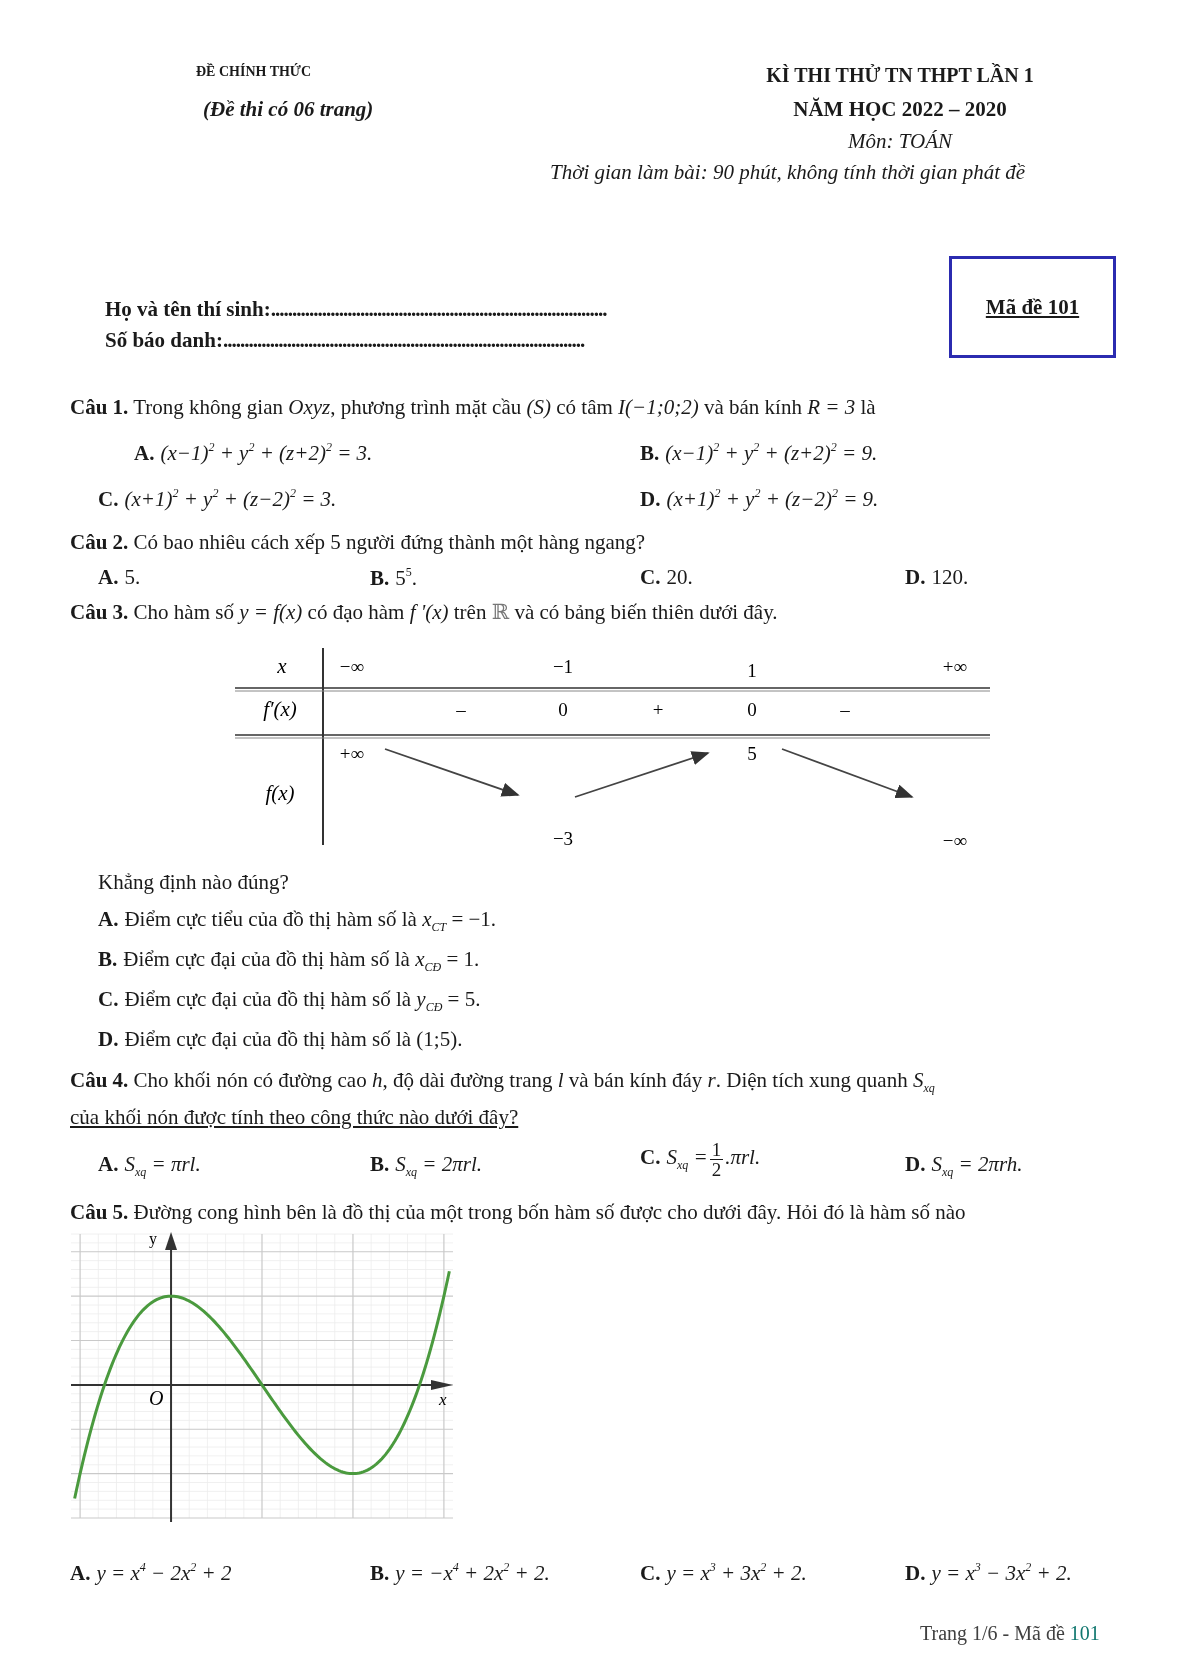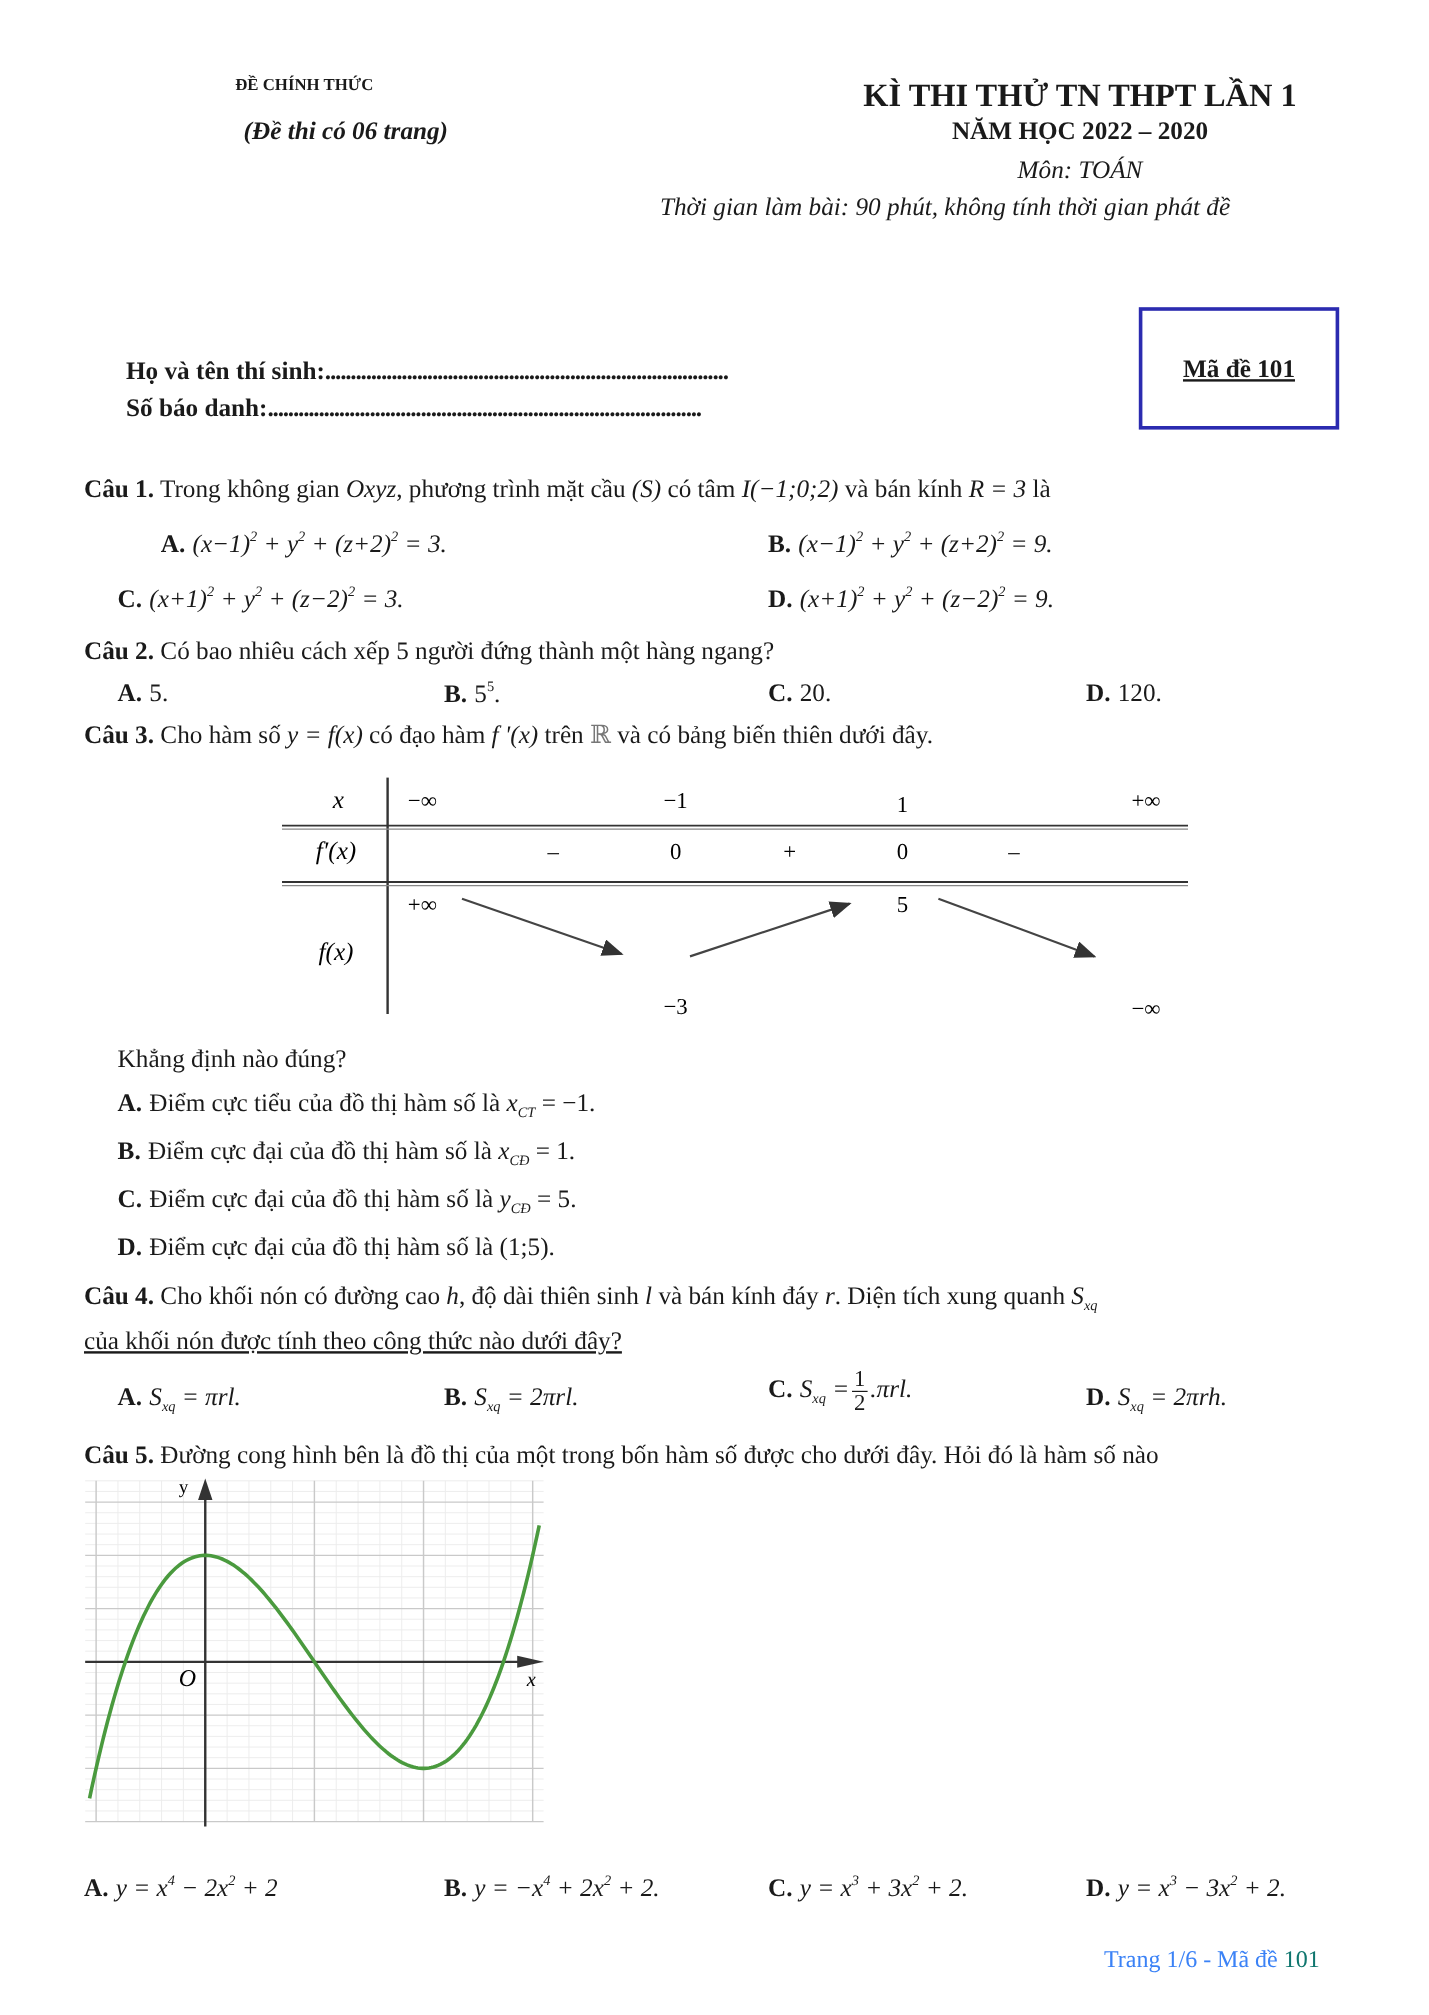--- a/index.html
+++ b/index.html
@@ -8,33 +8,33 @@
   .abs { position:absolute; white-space:nowrap; }
   .b { font-weight:bold; }
   .i { font-style:italic; }
   .c { text-align:center; }
   sup { font-size:12px; vertical-align:9px; }
   sub { font-size:12px; vertical-align:-5px; }
   .label { font-weight:bold; margin-right:6px; }
   #ma-de-box { position:absolute; left:949px; top:256px; width:161px; height:96px;
                border:3px solid #2b2bb0; display:flex; align-items:center; justify-content:center;
                font-weight:bold; font-size:21px;text-decoration:underline; }
-  .footer-page { color:#3b82f6; }
+  .footer-page { color:#404040; }
   .footer-code { color:#0f766e; font-weight:normal; }
   svg text { font-family:"Liberation Serif","DejaVu Serif",serif; }
   .frac { display:inline-flex; flex-direction:column; align-items:center; vertical-align:middle;
           line-height:1; font-size:19px; margin:0 2px; }
   .frac .num { border-bottom:1px solid #1a1a1a; padding:0 2px; }
 </style>
 </head>
 <body>
 
 <div class="abs b" style="left:196px; top:64px; font-size:14px;">ĐỀ CHÍNH THỨC</div>
 <div class="abs b i" style="left:203px; top:97px; font-size:21px;">(Đề thi có 06 trang)</div>
-<div class="abs b c" style="left:680px; width:440px; top:64px; font-size:27px;">KÌ THI THỬ TN THPT LẦN 1</div>
+<div class="abs b c" style="left:680px; width:440px; top:64px; font-size:20px;">KÌ THI THỬ TN THPT LẦN 1</div>
 <div class="abs b c" style="left:680px; width:440px; top:97px; font-size:21px;">NĂM HỌC 2022 – 2020</div>
 <div class="abs i c" style="left:680px; width:440px; top:129px; font-size:21px;">Môn: TOÁN</div>
 <div class="abs i" style="left:550px; top:160px; font-size:21px;">Thời gian làm bài: 90 phút, không tính thời gian phát đề</div>
 
 <div class="abs b" style="left:105px; top:297px;">
   <span>Họ và tên thí sinh:</span><span style="letter-spacing:-1px;">...............................................................................</span>
 </div>
 <div class="abs b" style="left:105px; top:328px;">
   <span>Số báo danh:</span><span style="letter-spacing:-1px;">.....................................................................................</span>
 </div>
@@ -107,21 +107,21 @@
 </svg>
 
 <div class="abs" style="left:98px; top:870px;">Khẳng định nào đúng?</div>
 <div class="abs" style="left:98px; top:907px;"><span class="label">A.</span><span>Điểm cực tiểu của đồ thị hàm số là </span><span class="i">x</span><sub class="i">CT</sub><span> = −1.</span></div>
 <div class="abs" style="left:98px; top:947px;"><span class="label">B.</span><span>Điểm cực đại của đồ thị hàm số là </span><span class="i">x</span><sub class="i">CĐ</sub><span> = 1.</span></div>
 <div class="abs" style="left:98px; top:987px;"><span class="label">C.</span><span>Điểm cực đại của đồ thị hàm số là </span><span class="i">y</span><sub class="i">CĐ</sub><span> = 5.</span></div>
 <div class="abs" style="left:98px; top:1027px;"><span class="label">D.</span><span>Điểm cực đại của đồ thị hàm số là </span><span>(1;5).</span></div>
 
 <div class="abs" style="left:70px; top:1068px;">
   <span class="b">Câu 4.</span>
-  <span>Cho khối nón có đường cao </span><span class="i">h</span><span>, độ dài thiên sinh </span><span class="i">l</span><span> và bán kính đáy </span><span class="i">r</span><span>. Diện tích xung quanh </span><span class="i">S</span><sub class="i">xq</sub>
+  <span>Cho khối nón có đường cao </span><span class="i">h</span><span>, độ dài đường trang </span><span class="i">l</span><span> và bán kính đáy </span><span class="i">r</span><span>. Diện tích xung quanh </span><span class="i">S</span><sub class="i">xq</sub>
 </div>
 <div class="abs" style="left:70px; top:1105px;text-decoration:underline;">của khối nón được tính theo công thức nào dưới đây?</div>
 
 <div class="abs" style="left:98px; top:1152px;"><span class="label">A.</span><span class="i">S</span><sub class="i">xq</sub><span class="i"> = πrl.</span></div>
 <div class="abs" style="left:370px; top:1152px;"><span class="label">B.</span><span class="i">S</span><sub class="i">xq</sub><span class="i"> = 2πrl.</span></div>
 <div class="abs" style="left:640px; top:1140px;"><span class="label">C.</span><span class="i">S</span><sub class="i">xq</sub><span class="i"> =</span><span class="frac">
       <span class="num">1</span>
       <span>2</span>
     </span><span class="i">.πrl.</span></div>
 <div class="abs" style="left:905px; top:1152px;"><span class="label">D.</span><span class="i">S</span><sub class="i">xq</sub><span class="i"> = 2πrh.</span></div>

